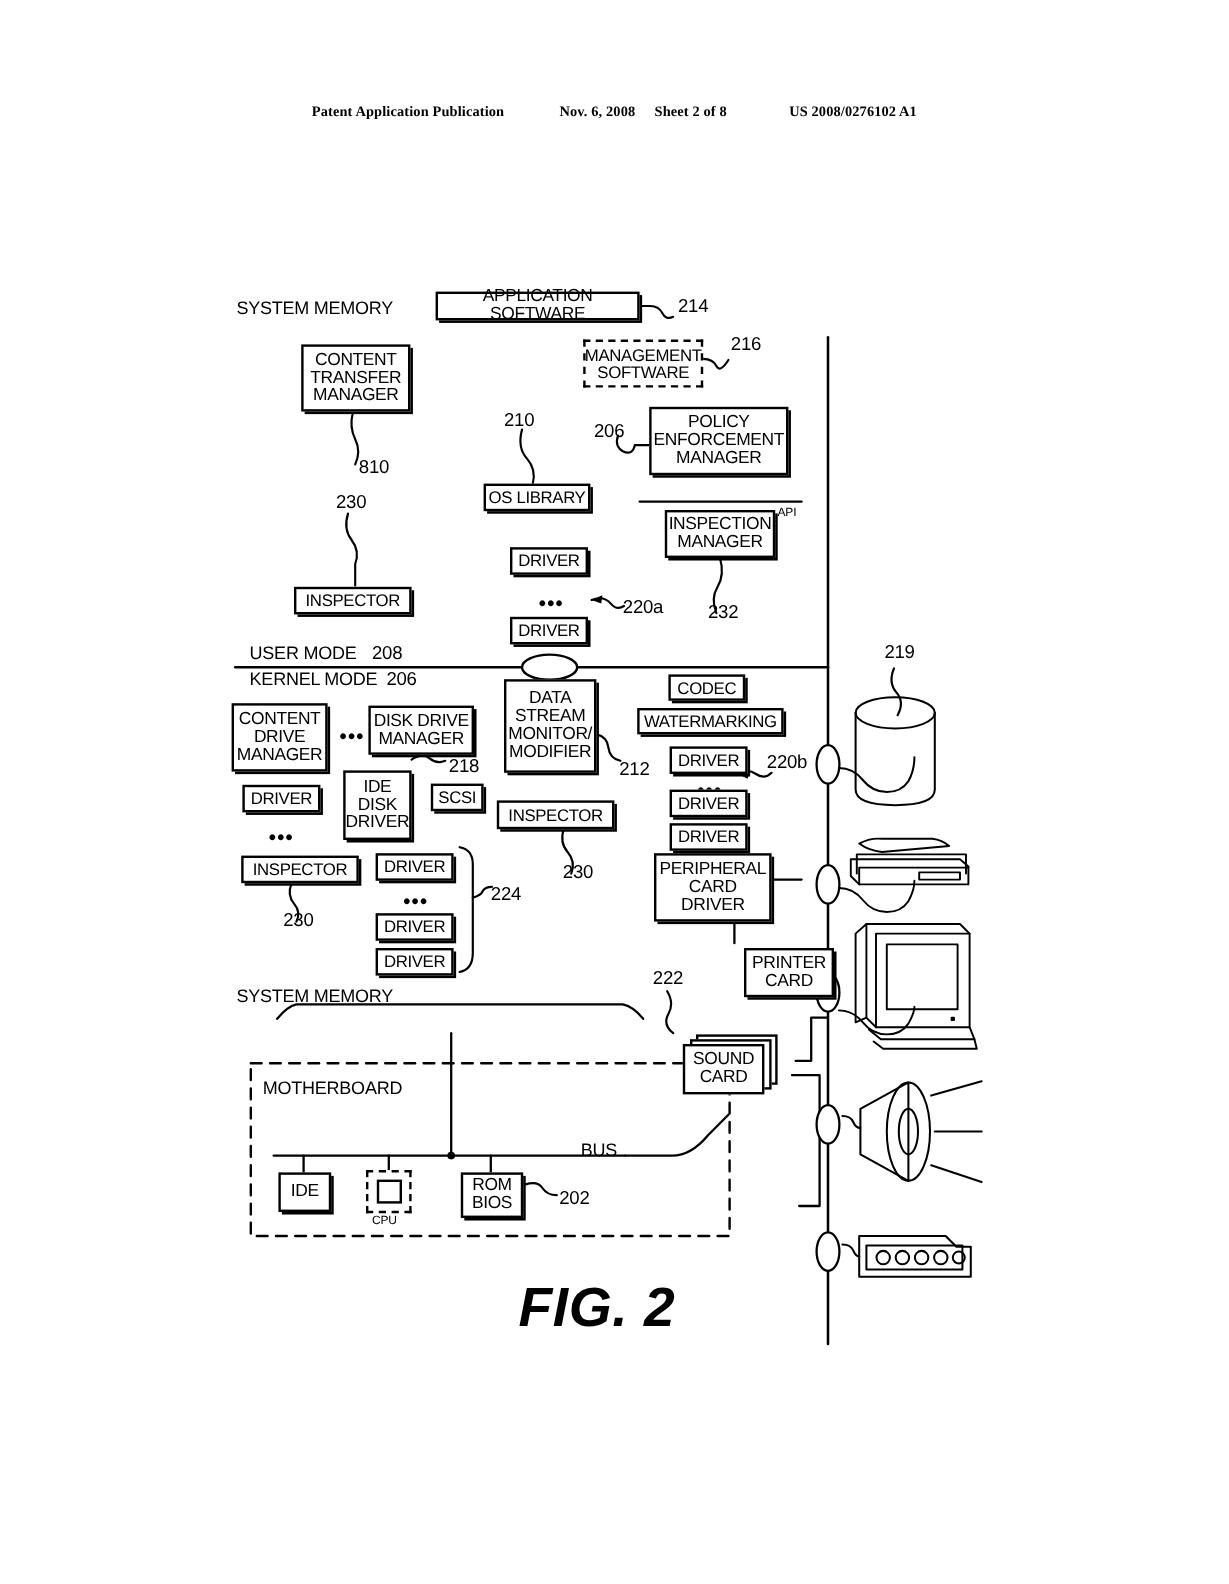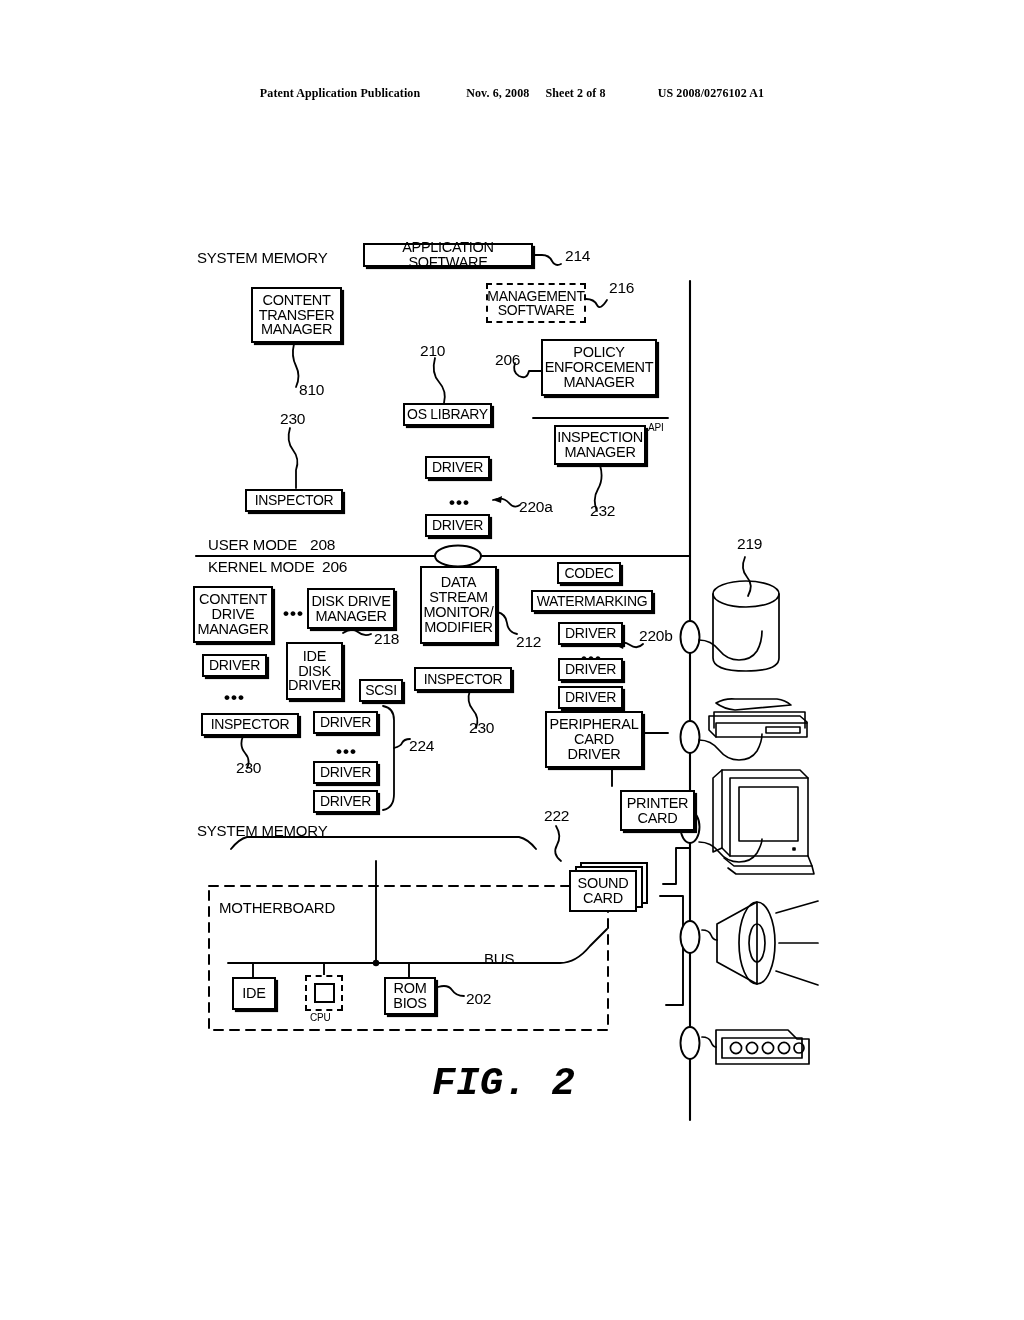--- a/index.html
+++ b/index.html
@@ -99,24 +99,24 @@
     font-weight: bold;
     letter-spacing: 1px;
     line-height: 1;
   }
 
   
   #fig-caption {
     position: absolute;
     left: 432px;
     top: 1062px;
-    font-family: Liberation Mono, monospace;
+    font-family: Liberation Sans, sans-serif;
     font-weight: bold;
     font-style: italic;
-    font-size: 39px;
+    font-size: 46px;
     letter-spacing: 0.5px;
   }
 </style>
 </head>
 <body>
 
 <div id="page-header">
   <span class="h-pub">Patent Application Publication</span>
   <span class="h-date">Nov. 6, 2008</span>
   <span class="h-sheet">Sheet 2 of 8</span>
@@ -298,21 +298,21 @@
 MANAGER</div>
   <div class="dots" style="left:283px; top:605px;">•••</div>
 
   <div class="bx" style="left:307px; top:588px; width:88px; height:41px;">DISK DRIVE
 MANAGER</div>
   <div class="lbl num" style="left:374px; top:631px;">218</div>
 
   <div class="bx" style="left:286px; top:642px; width:57px; height:58px;">IDE
 DISK
 DRIVER</div>
-  <div class="bx thin" style="left:359px; top:653px; width:44px; height:23px;margin-top:26px;">SCSI</div>
+  <div class="bx thin" style="left:359px; top:653px; width:44px; height:23px;">SCSI</div>
 
   <div class="bx thin" style="left:202px; top:654px; width:65px; height:23px;">DRIVER</div>
   <div class="dots" style="left:224px; top:689px;">•••</div>
   <div class="bx thin" style="left:201px; top:713px; width:98px; height:23px;">INSPECTOR</div>
   <div class="lbl num" style="left:236px; top:760px;">230</div>
 
   <div class="bx thin" style="left:313px; top:711px; width:65px; height:23px;">DRIVER</div>
   <div class="dots" style="left:336px; top:743px;">•••</div>
   <div class="bx thin" style="left:313px; top:761px; width:65px; height:23px;">DRIVER</div>
   <div class="bx thin" style="left:313px; top:790px; width:65px; height:23px;">DRIVER</div>

